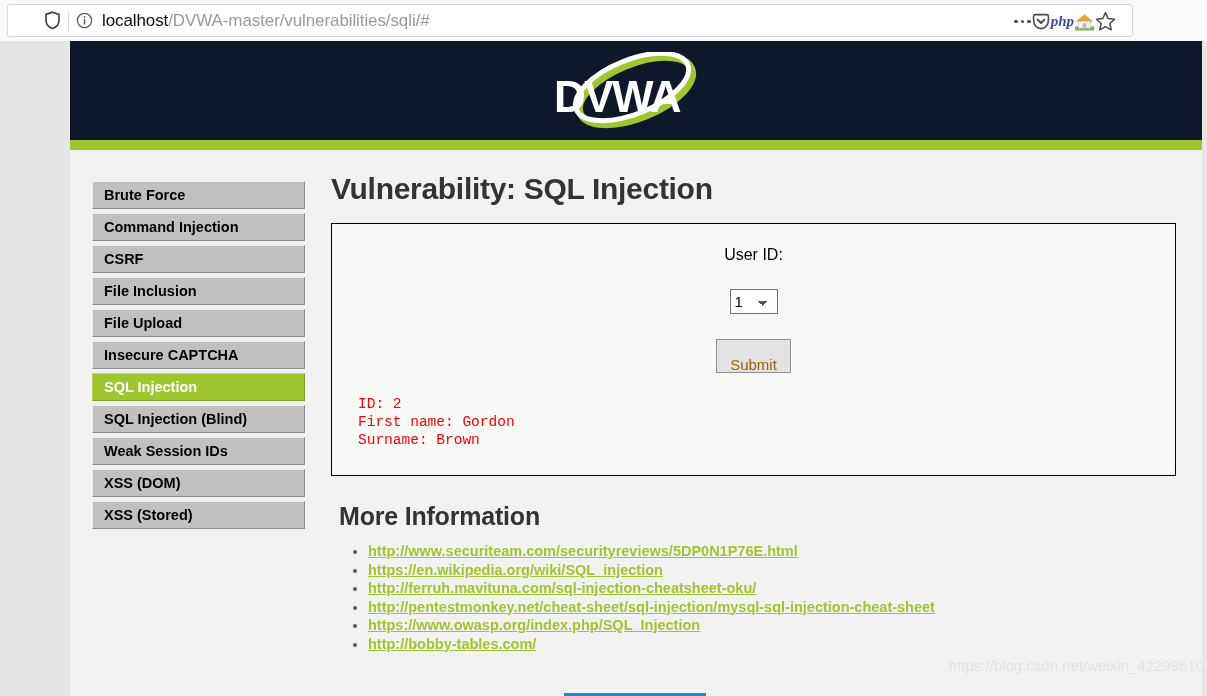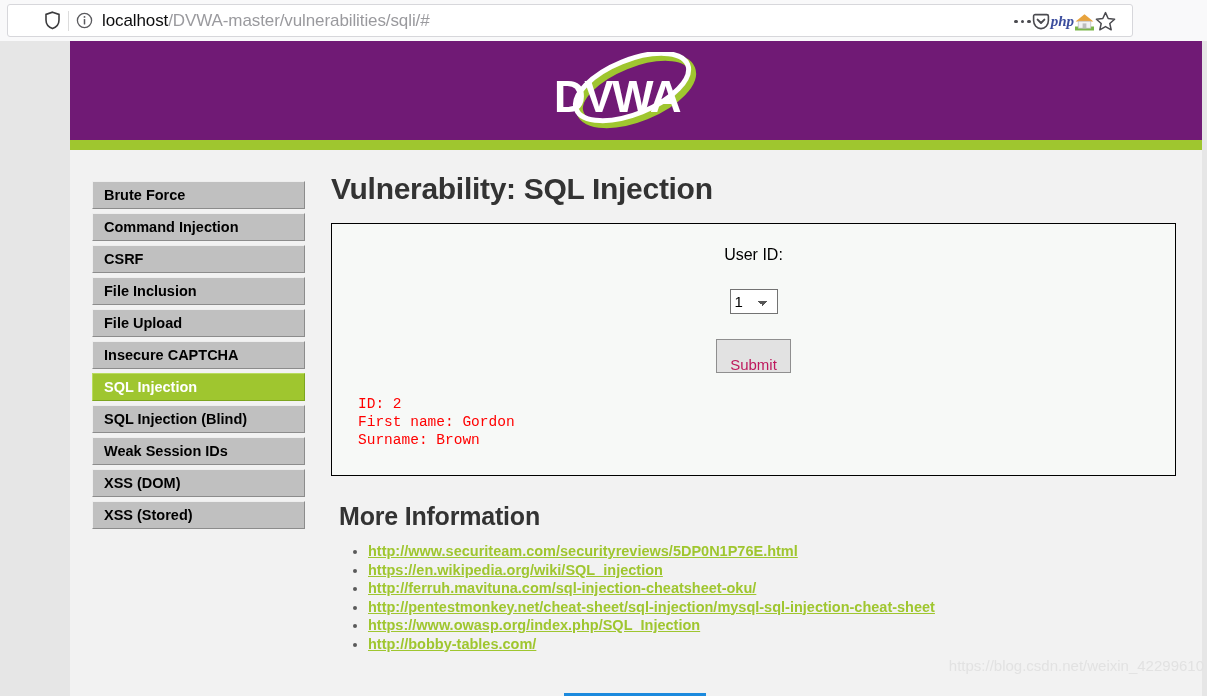--- a/index.html
+++ b/index.html
@@ -56,21 +56,21 @@
     background: #e6e6e6;
   }
   #page {
     position: absolute; left: 70px; top: 0;
     width: 1132px; min-height: 655px;
     background: #f2f2f2;
   }
 
   
   #site-header {
-    position: relative; height: 99px; background: #701a75;
+    position: relative; height: 99px; background: #0f172a;
     display: flex; align-items: center; justify-content: center;
   }
   #logo-wrap { position: relative; width: 170px; height: 78px; }
   #logo-text {
     position: absolute; left: 3px; top: 20px;
     font-size: 44px; font-weight: bold; color: #ffffff;
     letter-spacing: -1.5px; font-family: "Liberation Sans", sans-serif;
     z-index: 2;
   }
   #logo-swoosh { position: absolute; left: 0; top: 0; z-index: 1; }
@@ -118,21 +118,21 @@
       linear-gradient(45deg, transparent 50%, #555 50%),
       linear-gradient(135deg, #555 50%, transparent 50%);
     background-position: calc(100% - 14px) 11px, calc(100% - 9px) 11px;
     background-size: 5px 5px, 5px 5px;
     background-repeat: no-repeat;
     cursor: pointer;
   }
   #submit-button {
     font-size: 15px; height: 26px; padding: 16px 13px;
     background: #e2e2e2; border: 1px solid #8f8f8f;
-    color: #be185d; cursor: pointer;
+    color: #a16207; cursor: pointer;
     font-family: "Liberation Sans", sans-serif;
   }
   #results {
     color: #ff0000; font-size: 14.5px; line-height: 18px;
     font-family: "Liberation Mono", monospace; white-space: pre;
   }
   #more-info-title {
     font-size: 25px; font-weight: bold; color: #333333;
     margin: 0 0 12px 8px; letter-spacing: -0.2px;
   }

